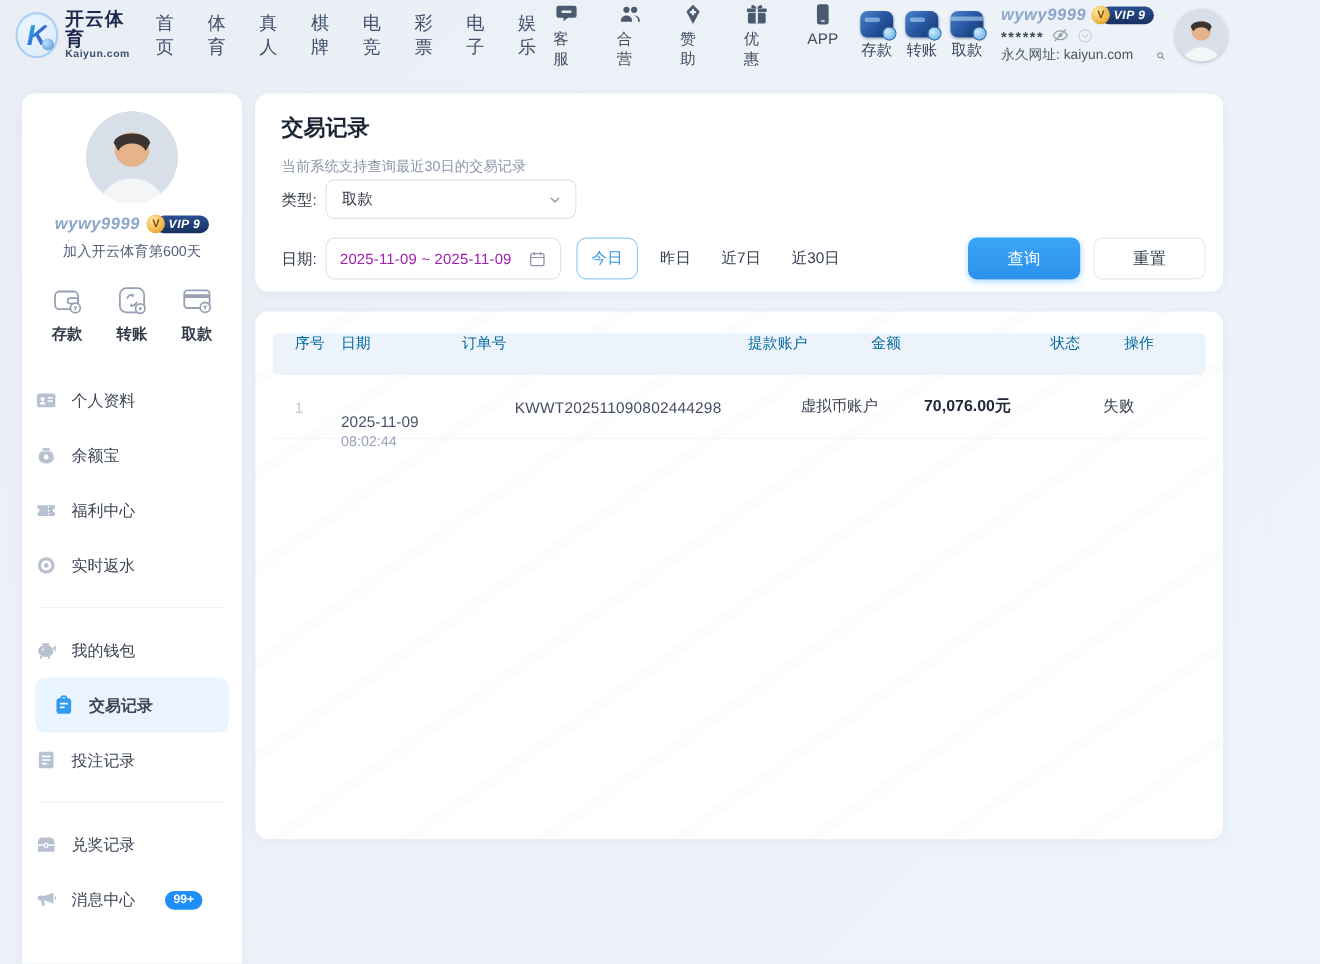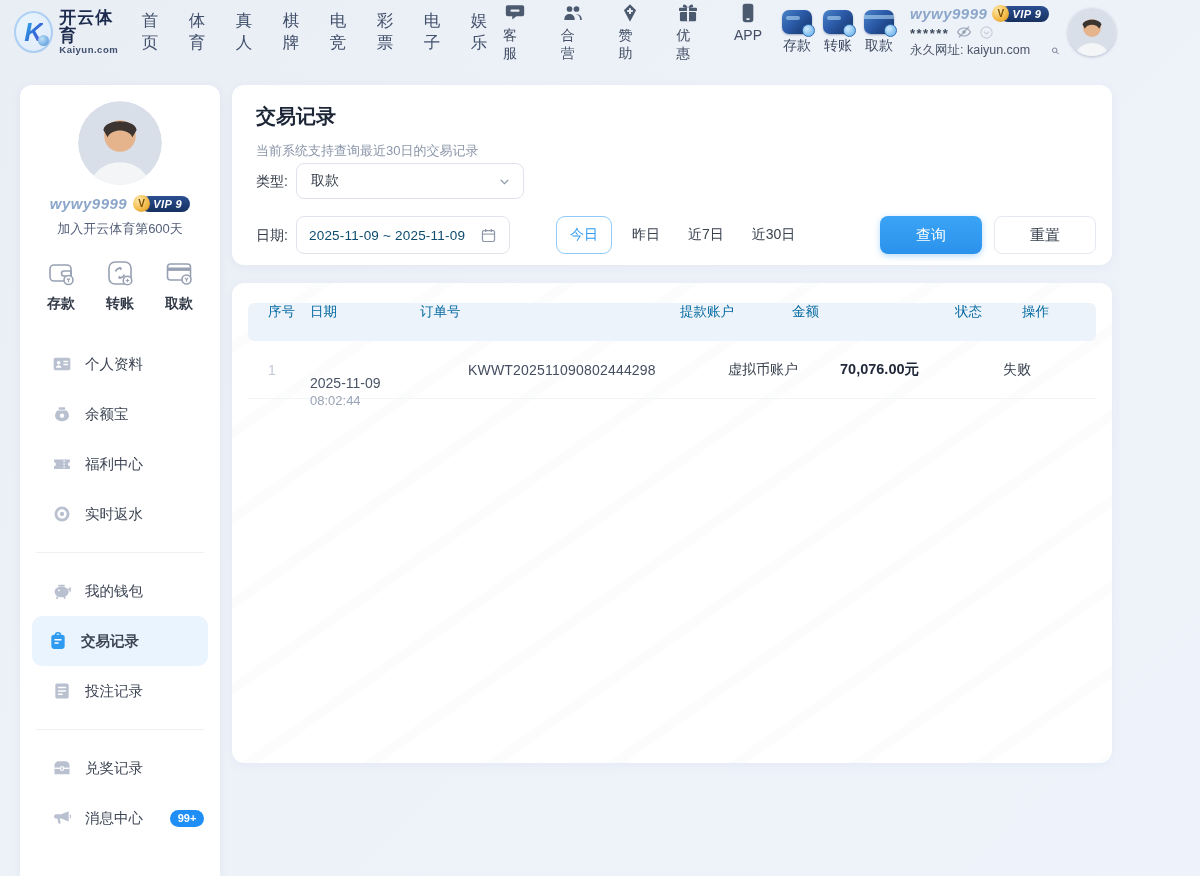--- a/index.html
+++ b/index.html
@@ -70,21 +70,21 @@
              background:#fff; border-radius:12px; box-shadow:0 2px 10px rgba(150,170,200,.12); }
   .sb-avatar { width:84px; height:84px; border-radius:50%; overflow:hidden; margin:16px auto 0; }
   .sb-namerow { display:flex; align-items:center; justify-content:center; gap:6px; margin-top:10px; }
   .sb-joined { text-align:center; font-size:13px; color:#55607a; margin-top:8px; }
   .sb-quick { display:flex; justify-content:space-between; padding:0 26px; margin-top:20px; }
   .sbq { display:flex; flex-direction:column; align-items:center; gap:7px; cursor:pointer; }
   .sbq svg { color:#98a1b3; }
   .sbq .lbl { font-size:14px; font-weight:bold; color:#323a48; }
 
   .sb-menu { margin-top:26px; }
-  .smi { height:50px; display:flex; align-items:center; gap:13px; padding-left:32px;
+  .smi { height:50px; display:flex; align-items:center; gap:13px; padding-left:12px;
          font-size:14.5px; color:#3d4554; cursor:pointer; }
   .smi svg { color:#b9c0cf; flex:none; }
   .smi.active { margin:0 12px; padding-left:16px; background:#e9f4fe; border-radius:10px; font-weight:bold; }
   .smi.active svg { color:#2e9af0; }
   .sb-div { height:1px; background:#eef0f4; margin:13px 16px; }
   .msg-badge { margin-left:14px; min-width:34px; height:17px; border-radius:9px; background:#1f8ff7;
                color:#fff; font-size:11px; font-weight:bold; display:flex; align-items:center;
                justify-content:center; padding:0 6px; }
 
   
@@ -96,22 +96,22 @@
   .f-label { position:absolute; left:24px; font-size:14px; color:#333a48; }
   .type-label { top:88px; }
   .date-label { top:141px; }
   .select-box { position:absolute; left:64px; top:78px; width:228px; height:36px;
                 border:1px solid #dfe3ea; border-radius:8px; background:#fff;
                 display:flex; align-items:center; padding:0 12px 0 14px; cursor:pointer; }
   .select-box .val { font-size:14px; color:#333a48; flex:1; }
   .date-box { position:absolute; left:64px; top:131px; width:214px; height:38px;
               border:1px solid #dfe3ea; border-radius:8px; background:#fff;
               display:flex; align-items:center; padding:0 12px; cursor:pointer; }
-  .date-box .val { font-size:13.5px; color:#0c4a6e; flex:1; letter-spacing:.2px; }
-  .quick-dates { position:absolute; left:324px; top:131px; height:38px; display:flex; align-items:center; }
+  .date-box .val { font-size:13.5px; color:#a21caf; flex:1; letter-spacing:.2px; }
+  .quick-dates { position:absolute; left:292px; top:131px; height:38px; display:flex; align-items:center; }
   .qd { height:38px; padding:0 13px; display:flex; align-items:center; font-size:14px;
         color:#39414f; cursor:pointer; border:1px solid transparent; }
   .qd.active { border:1px solid #8ecbf7; border-radius:9px; color:#2e9af0; background:#fff; margin-right:6px; }
   .btn { position:absolute; top:131px; height:38px; width:102px; border-radius:8px; font-size:15px;
          display:flex; align-items:center; justify-content:center; cursor:pointer; }
   .btn-search { right:130px; background:linear-gradient(180deg,#3aa4f5,#2b92ec); color:#fff;
                 box-shadow:0 2px 6px rgba(46,154,240,.35); }
   .btn-reset { right:16px; background:#fff; border:1px solid #e4e8ef; color:#38404e; }
 
   .card-table { margin-top:18px; height:480px; overflow:hidden;

